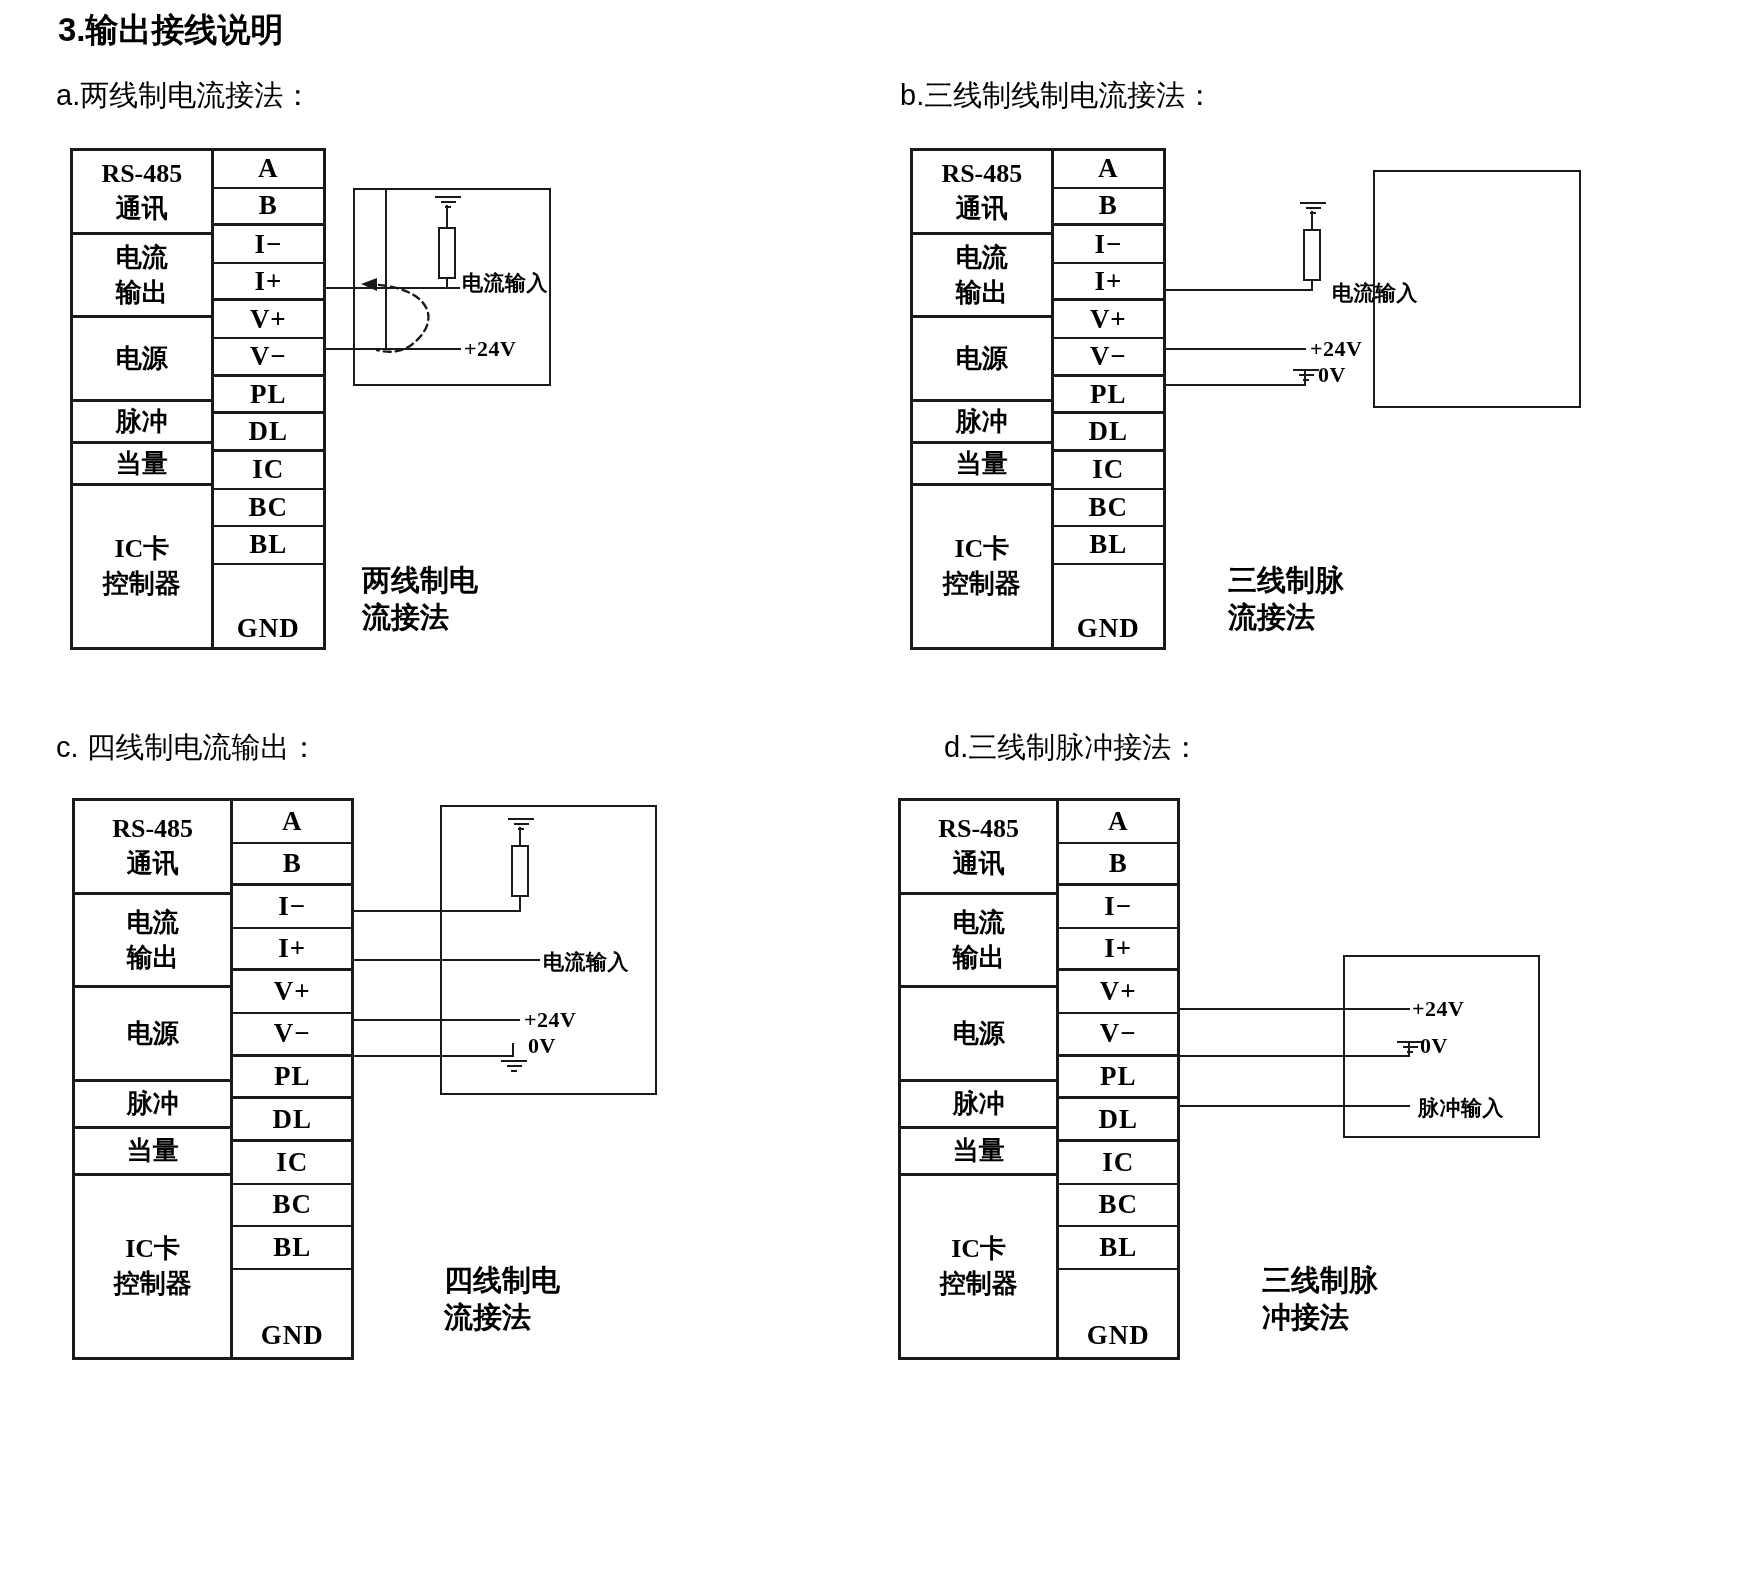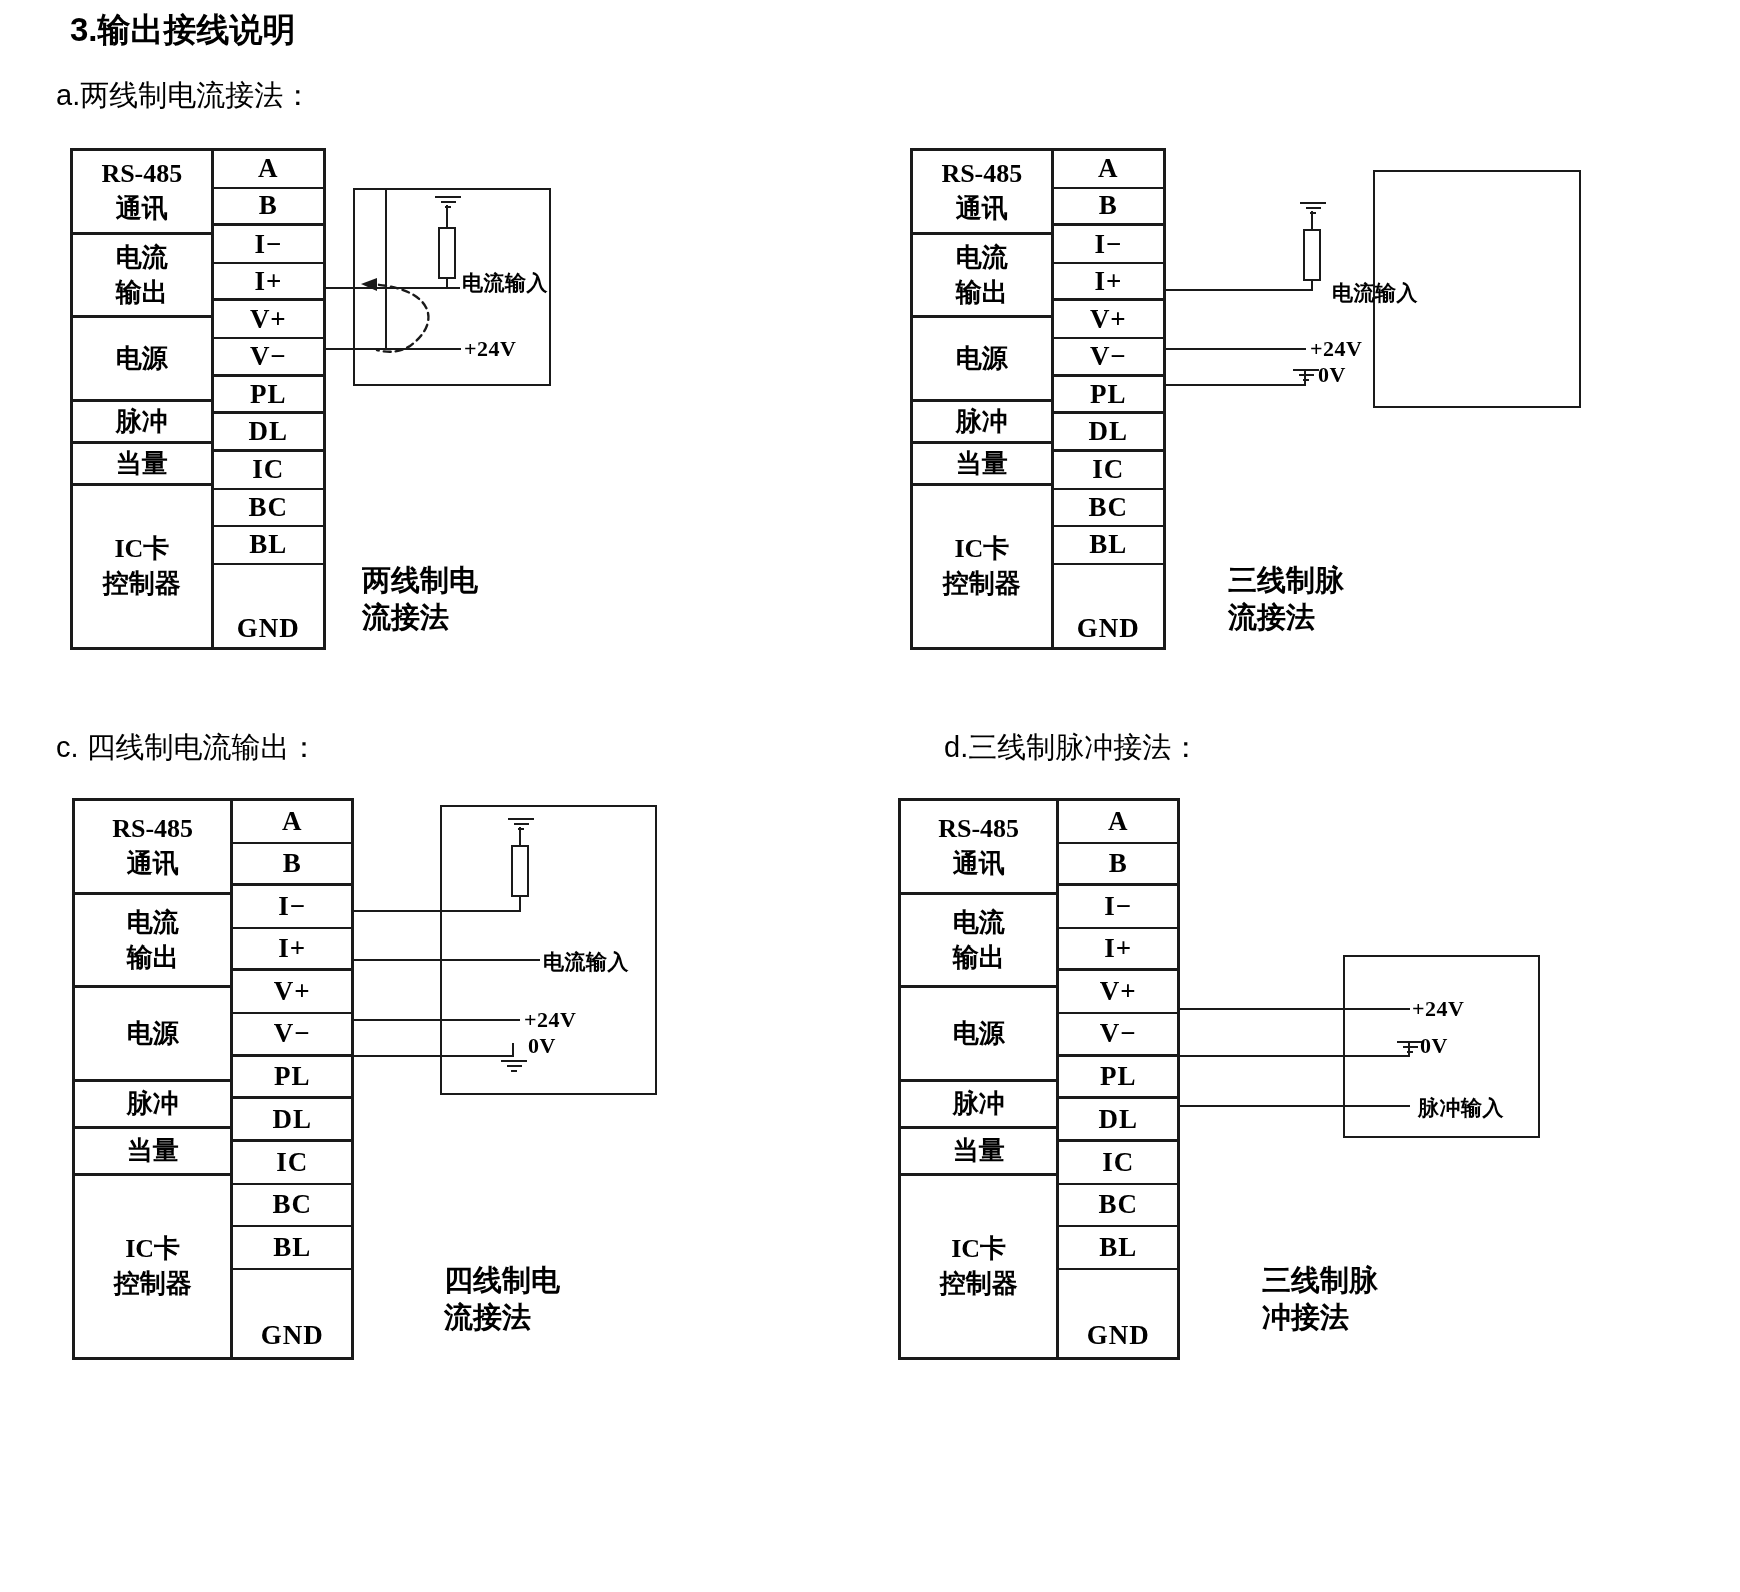--- a/index.html
+++ b/index.html
@@ -13,21 +13,20 @@
   }
   .page{position:absolute;left:0;top:0;width:1740px;height:1592px;}
 
   .doc-title{
     position:absolute;
     left:58px; top:8px;
     font-size:33px;
     font-weight:bold;
     letter-spacing:0px;
     font-family:"Liberation Sans", sans-serif;
-    margin-left:12px;
   }
   .panel-title{
     position:absolute;
     font-size:29px;
     font-weight:400;
     font-family:"Liberation Sans", sans-serif;
     white-space:nowrap;
   }
 
   
@@ -207,20 +206,21 @@
   </svg>
 
   <div class="lbl cn" style="left:462px; top:269px;">电流输入</div>
   <div class="lbl" style="left:464px; top:336px;">+24V</div>
 
   <div class="caption" style="left:362px; top:562px;">
     <span>两线制电</span>
     <span>流接法</span>
   </div>
 
+  <div class="panel-title" style="left:900px; top:76px;">b.三线制线制电流接法：</div>
 
   <div class="term-table" style="left:910px; top:148px; width:256px; height:502px;">
     <div class="tt-left">
       <div class="grp" style="height:84px;">
         <span>RS-485</span>
         <span>通讯</span>
       </div>
       <div class="grp" style="height:84px;">
         <span>电流</span>
         <span>输出</span>

